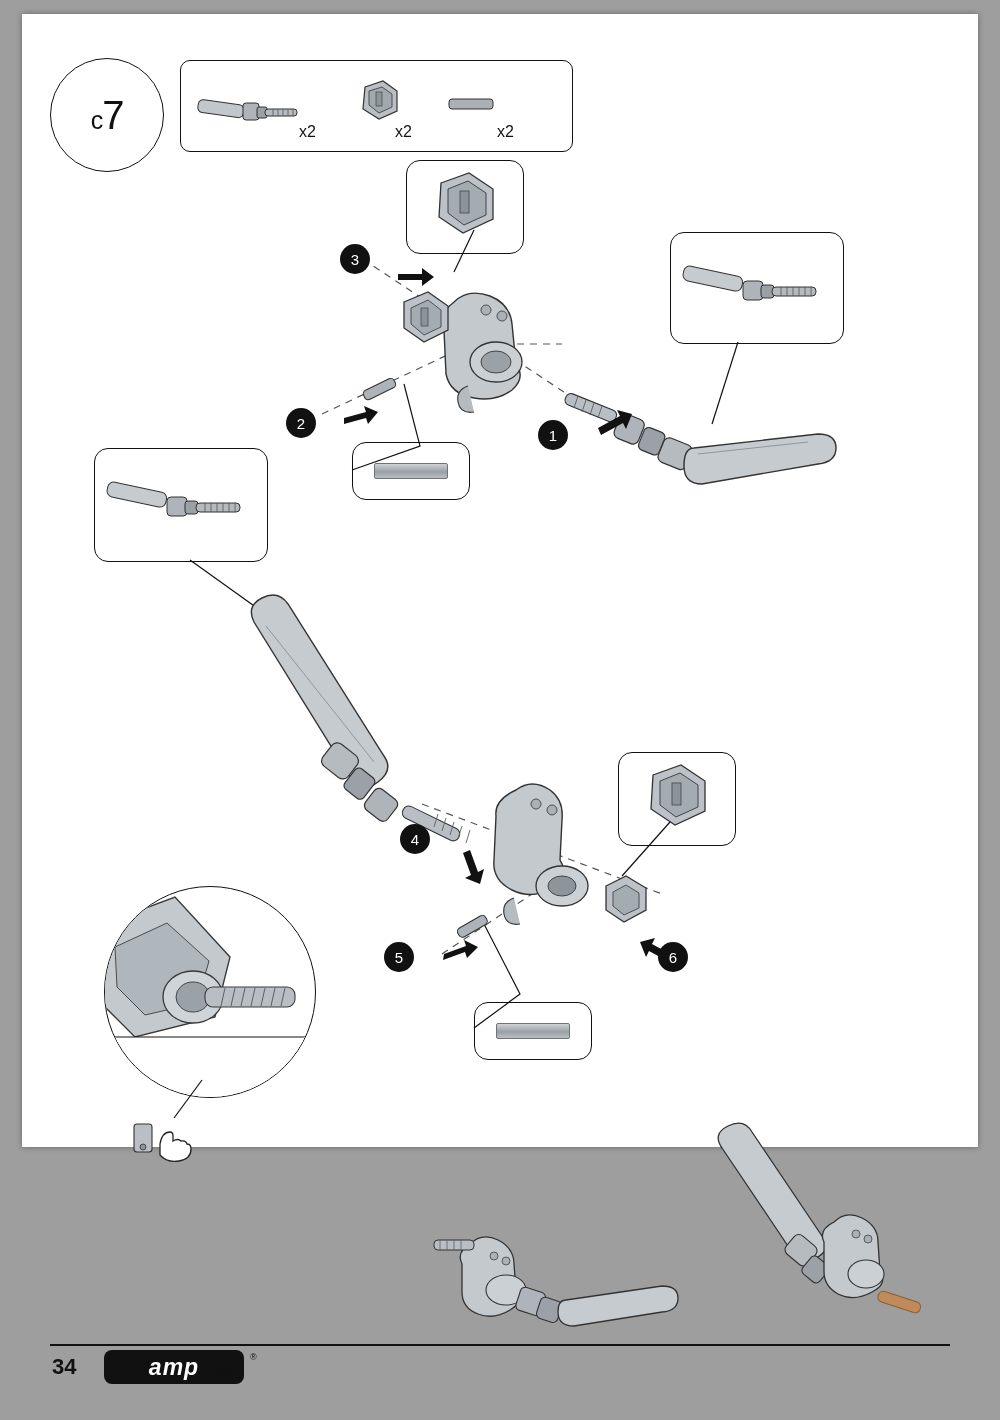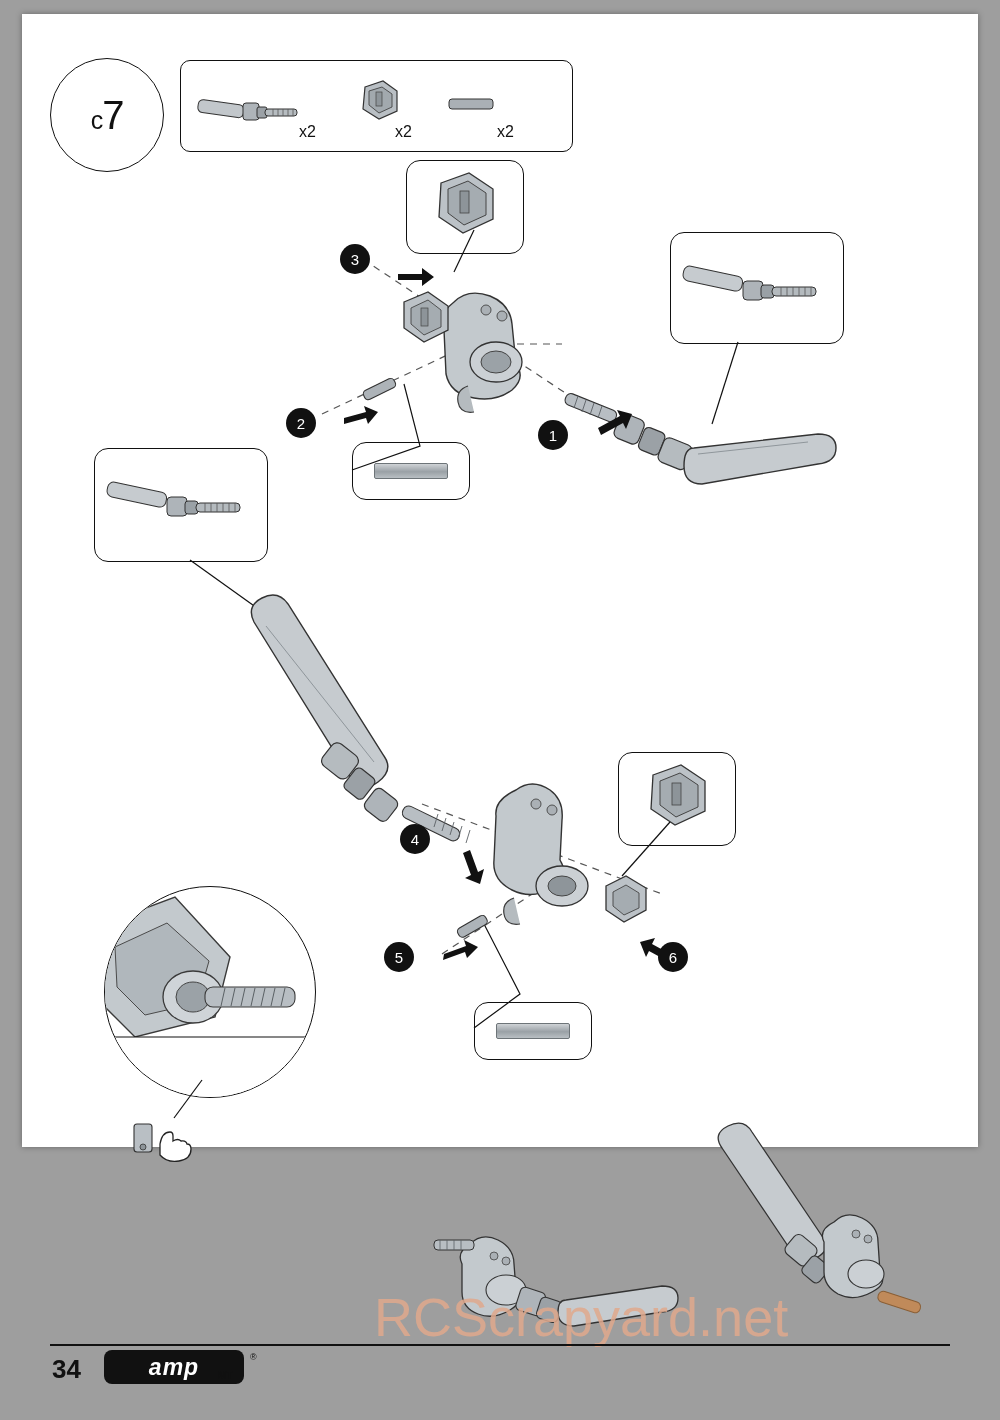--- a/index.html
+++ b/index.html
@@ -77,21 +77,21 @@
     font-family:"Liberation Sans", sans-serif;
     white-space:nowrap;
   }
 
   
   .footer-rule{
     position:absolute;left:28px;top:1330px;width:900px;height:2px;background:#111;
   }
   .pagenum{
     position:absolute;left:30px;top:1340px;
-    font-size:26px;font-weight:bold;color:#111;
+    font-size:22px;font-weight:bold;color:#111;
   }
   .brand{
     position:absolute;left:82px;top:1336px;
     width:140px;height:34px;background:#111;border-radius:8px;
     display:flex;align-items:center;justify-content:center;
   }
   .brand .bt{
     color:#fff;font-size:23px;font-style:italic;font-weight:bold;letter-spacing:1px;
   }
   .brand-sub{
@@ -359,21 +359,20 @@
     </g>
   </svg>
 
   <div class="bullet" style="left:318px;top:230px;">3</div>
   <div class="bullet" style="left:264px;top:394px;">2</div>
   <div class="bullet" style="left:516px;top:406px;">1</div>
   <div class="bullet" style="left:378px;top:810px;">4</div>
   <div class="bullet" style="left:362px;top:928px;">5</div>
   <div class="bullet" style="left:636px;top:928px;">6</div>
 
-  <div class="watermark">RCScrapyard.net</div>
 
   <div class="footer-rule"></div>
   <div class="pagenum">34</div>
   <div class="brand">
     <span class="bt">amp</span>
   </div>
   <div class="brand-sub">MT</div>
   <div class="reg">®</div>
 
 </div>

